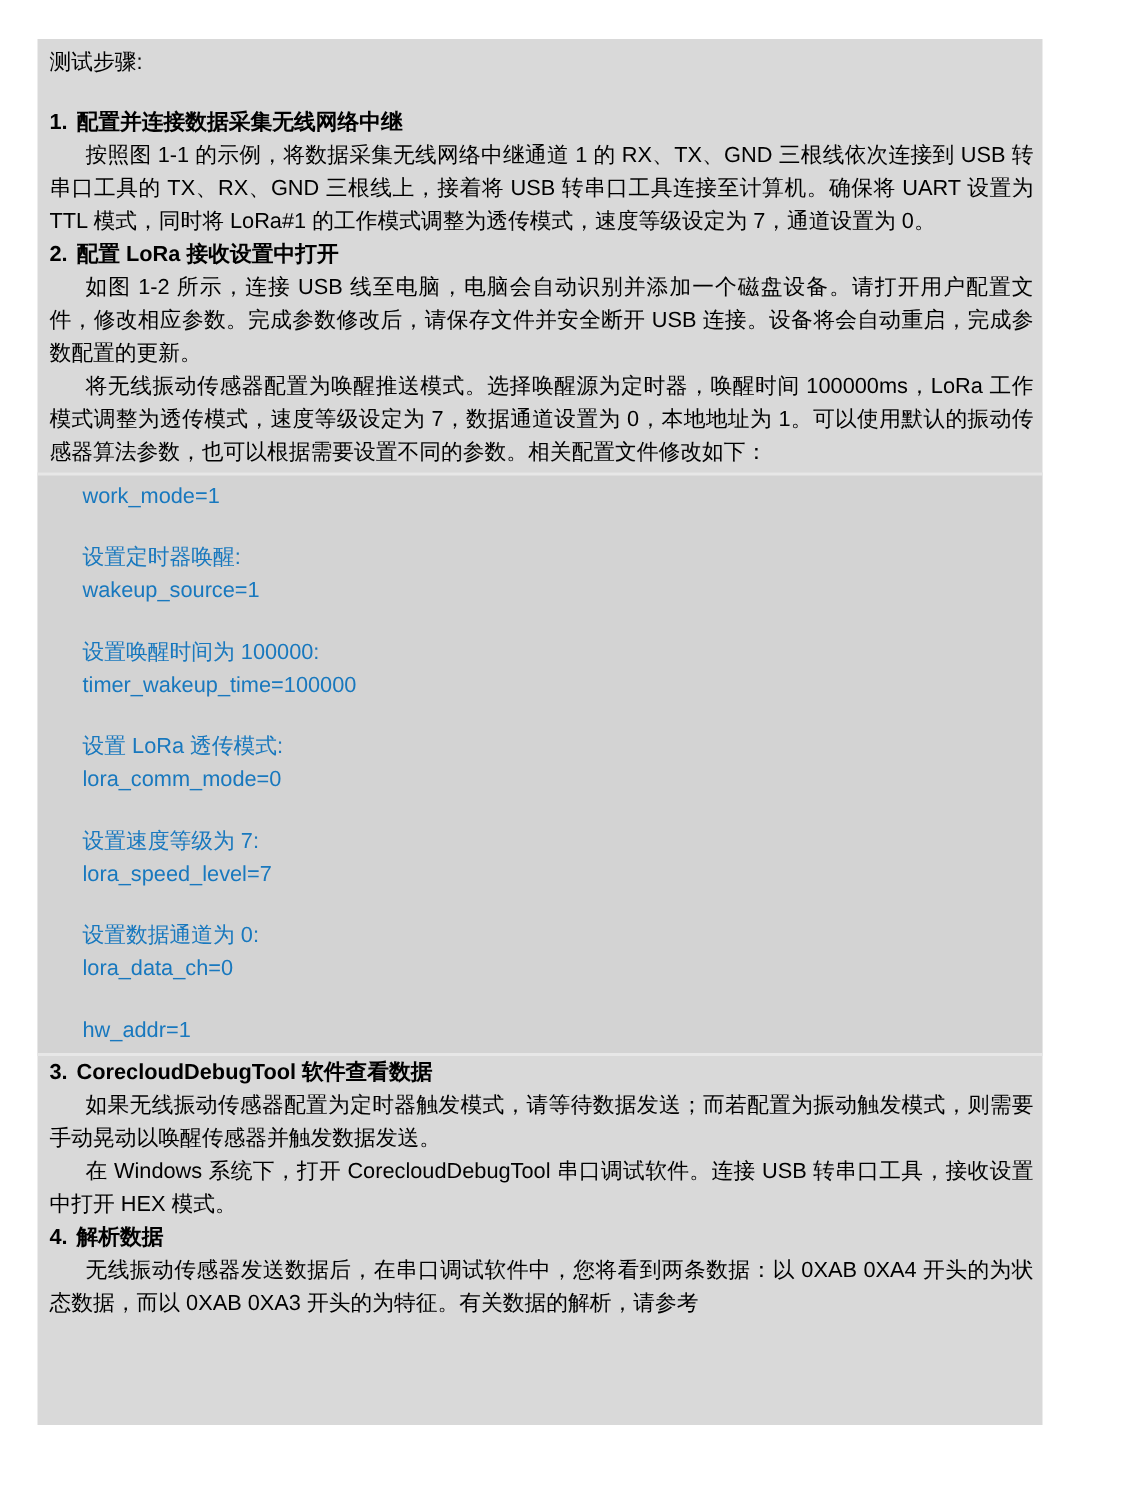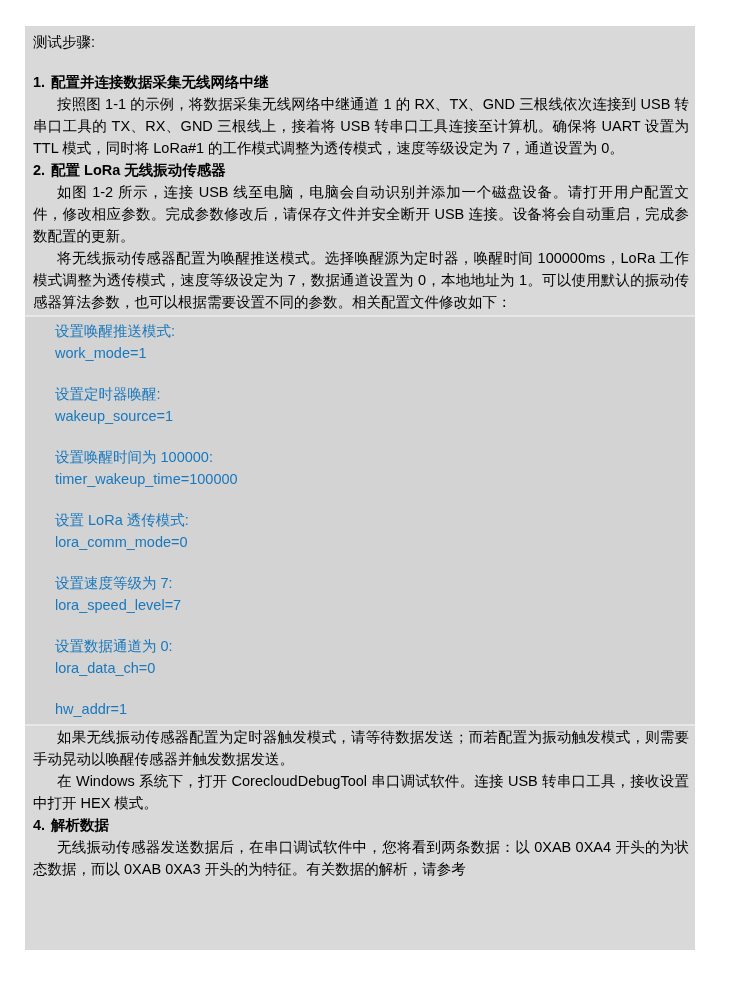--- a/index.html
+++ b/index.html
@@ -64,28 +64,27 @@
 
   <div class="step">
     <div class="step-heading">
       <span class="step-num">1.</span><span class="step-title">配置并连接数据采集无线网络中继</span>
     </div>
     <p class="para">按照图 1-1 的示例，将数据采集无线网络中继通道 1 的 RX、TX、GND 三根线依次连接到 USB 转串口工具的 TX、RX、GND 三根线上，接着将 USB 转串口工具连接至计算机。确保将 UART 设置为 TTL 模式，同时将 LoRa#1 的工作模式调整为透传模式，速度等级设定为 7，通道设置为 0。</p>
   </div>
 
   <div class="step">
     <div class="step-heading">
-      <span class="step-num">2.</span><span class="step-title">配置 LoRa 无线振动传感器</span>
+      <span class="step-num">2.</span><span class="step-title">配置 LoRa 接收设置中打开</span>
     </div>
     <p class="para">如图 1-2 所示，连接 USB 线至电脑，电脑会自动识别并添加一个磁盘设备。请打开用户配置文件，修改相应参数。完成参数修改后，请保存文件并安全断开 USB 连接。设备将会自动重启，完成参数配置的更新。</p>
     <p class="para">将无线振动传感器配置为唤醒推送模式。选择唤醒源为定时器，唤醒时间 100000ms，LoRa 工作模式调整为透传模式，速度等级设定为 7，数据通道设置为 0，本地地址为 1。可以使用默认的振动传感器算法参数，也可以根据需要设置不同的参数。相关配置文件修改如下：</p>
 
     <div class="config-block">
       <div class="config-entry">
-        <div class="config-label">设置唤醒推送模式:</div>
         <div class="config-code">work_mode=1</div>
       </div>
       <div class="config-entry">
         <div class="config-label">设置定时器唤醒:</div>
         <div class="config-code">wakeup_source=1</div>
       </div>
       <div class="config-entry">
         <div class="config-label">设置唤醒时间为 100000:</div>
         <div class="config-code">timer_wakeup_time=100000</div>
       </div>
@@ -101,20 +100,23 @@
         <div class="config-label">设置数据通道为 0:</div>
         <div class="config-code">lora_data_ch=0</div>
       </div>
       <div class="config-entry">
         <div class="config-code">hw_addr=1</div>
       </div>
     </div>
   </div>
 
   <div class="step">
+    <div class="step-heading">
+      <span class="step-num">3.</span><span class="step-title">CorecloudDebugTool 软件查看数据</span>
+    </div>
     <p class="para">如果无线振动传感器配置为定时器触发模式，请等待数据发送；而若配置为振动触发模式，则需要手动晃动以唤醒传感器并触发数据发送。</p>
     <p class="para">在 Windows 系统下，打开 CorecloudDebugTool 串口调试软件。连接 USB 转串口工具，接收设置中打开 HEX 模式。</p>
   </div>
 
   <div class="step">
     <div class="step-heading">
       <span class="step-num">4.</span><span class="step-title">解析数据</span>
     </div>
     <p class="para"><span>无线振动传感器发送数据后，在串口调试软件中，您将看到两条数据：以 0XAB 0XA4 开头的为状态数据，而以 0XAB 0XA3 开头的为特征。有关数据的解析，请参考</span></p>
   </div>

